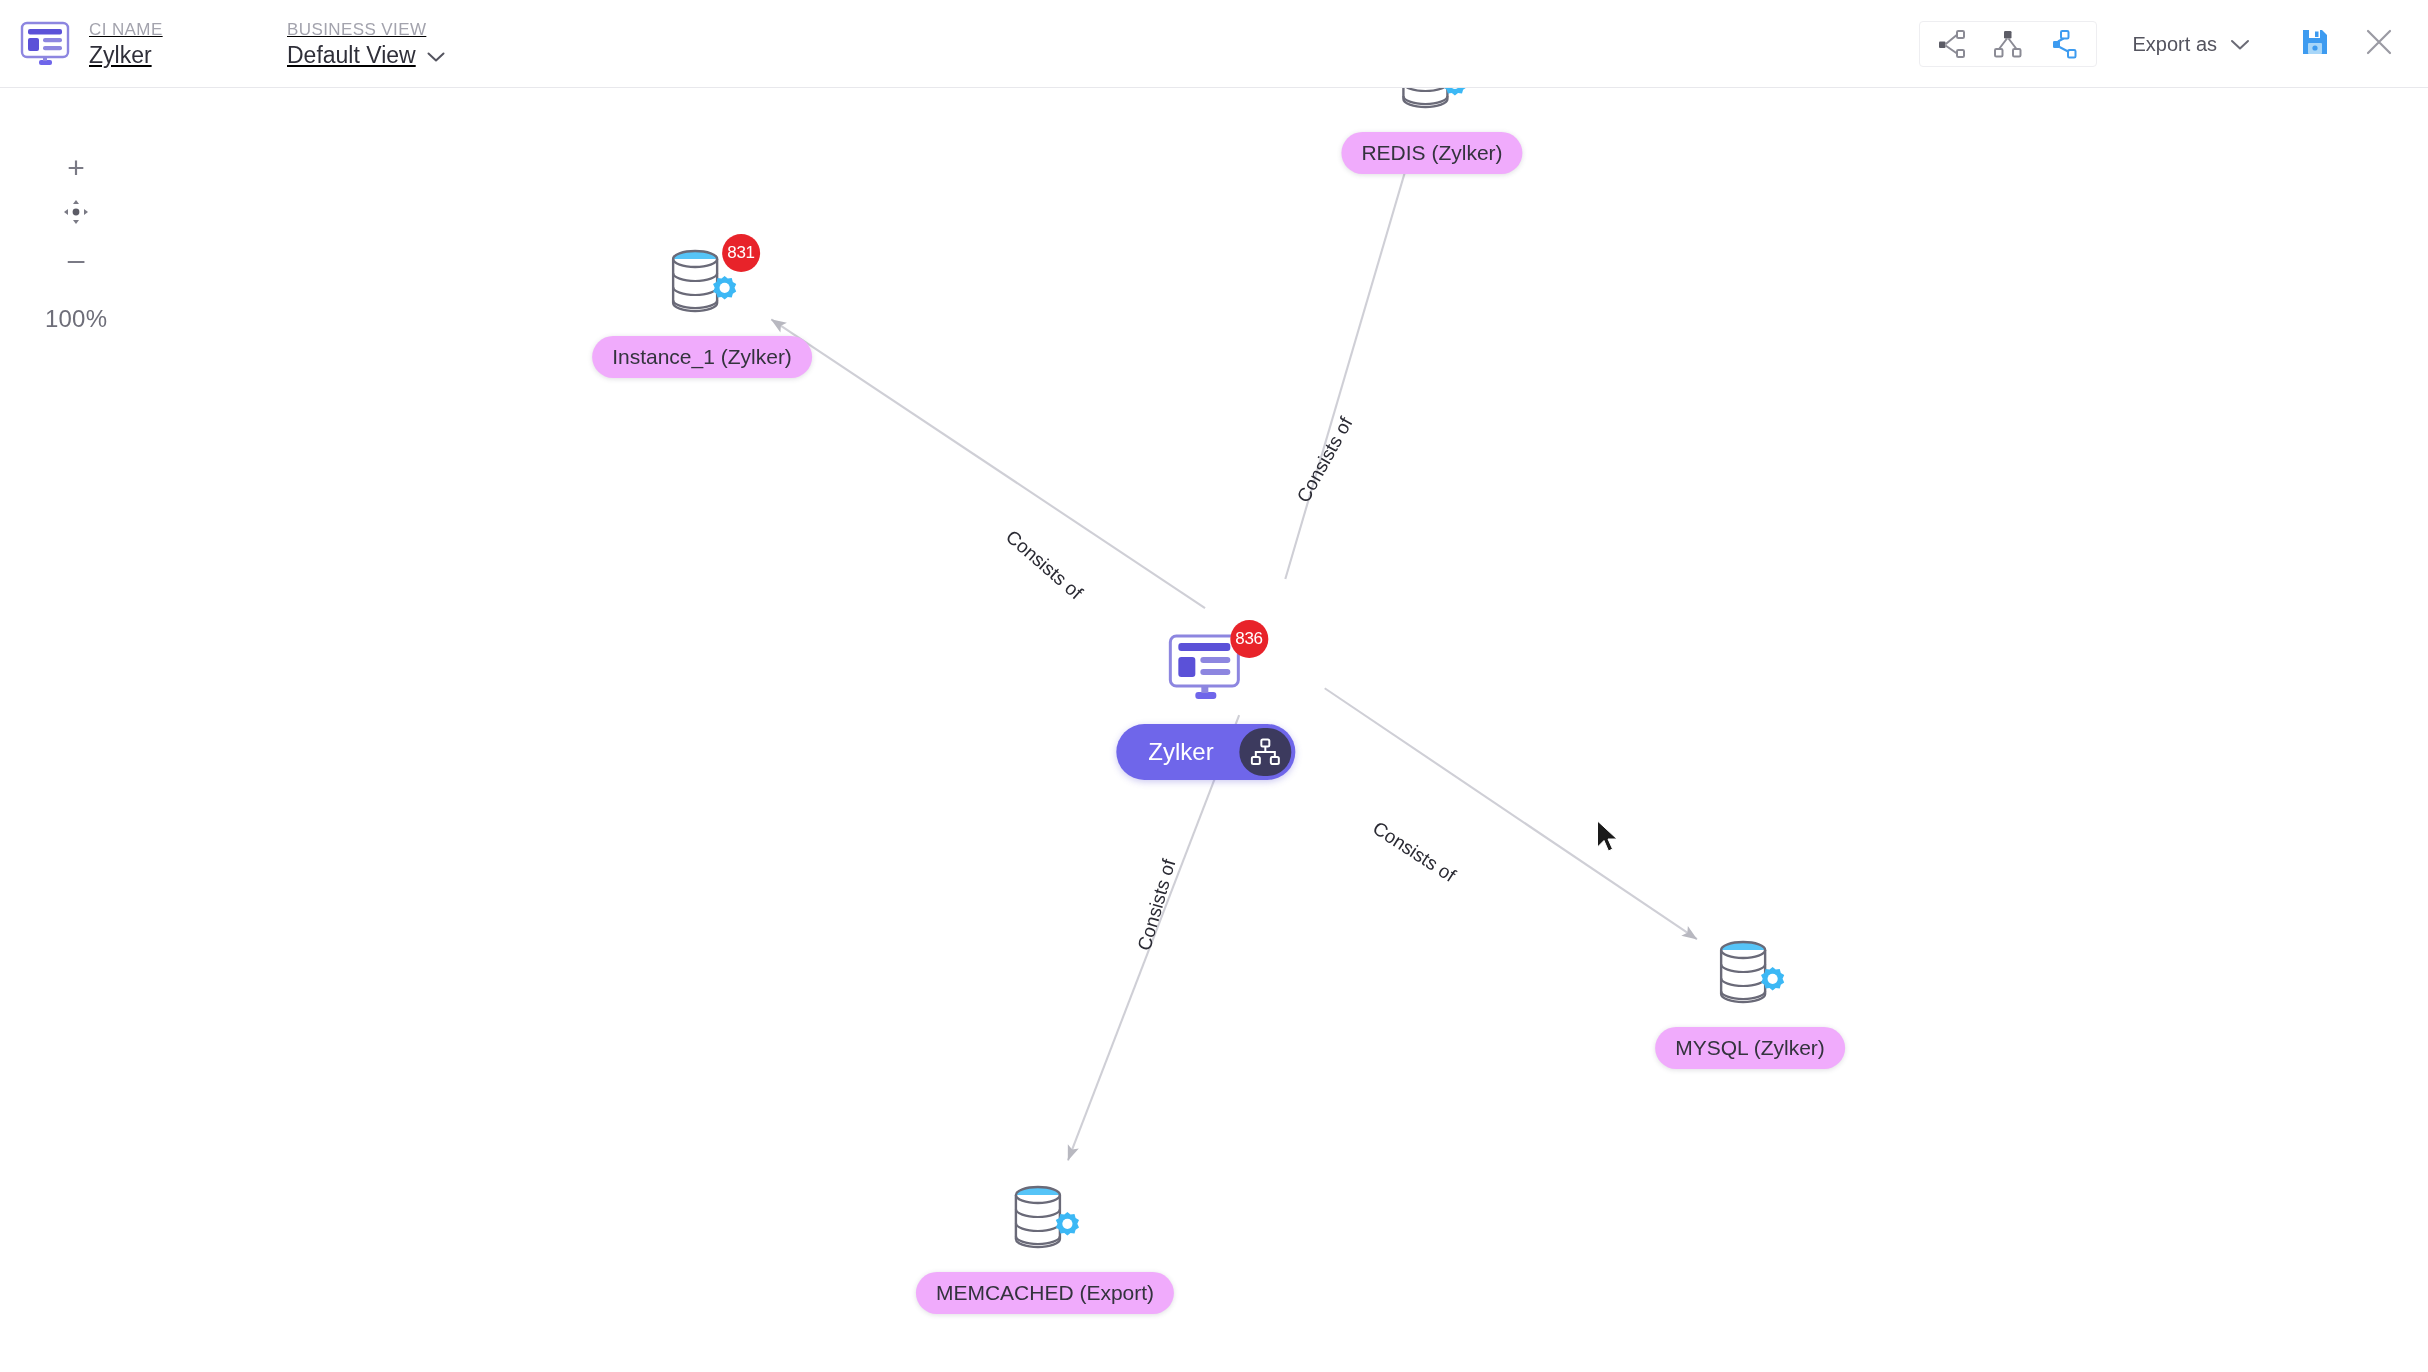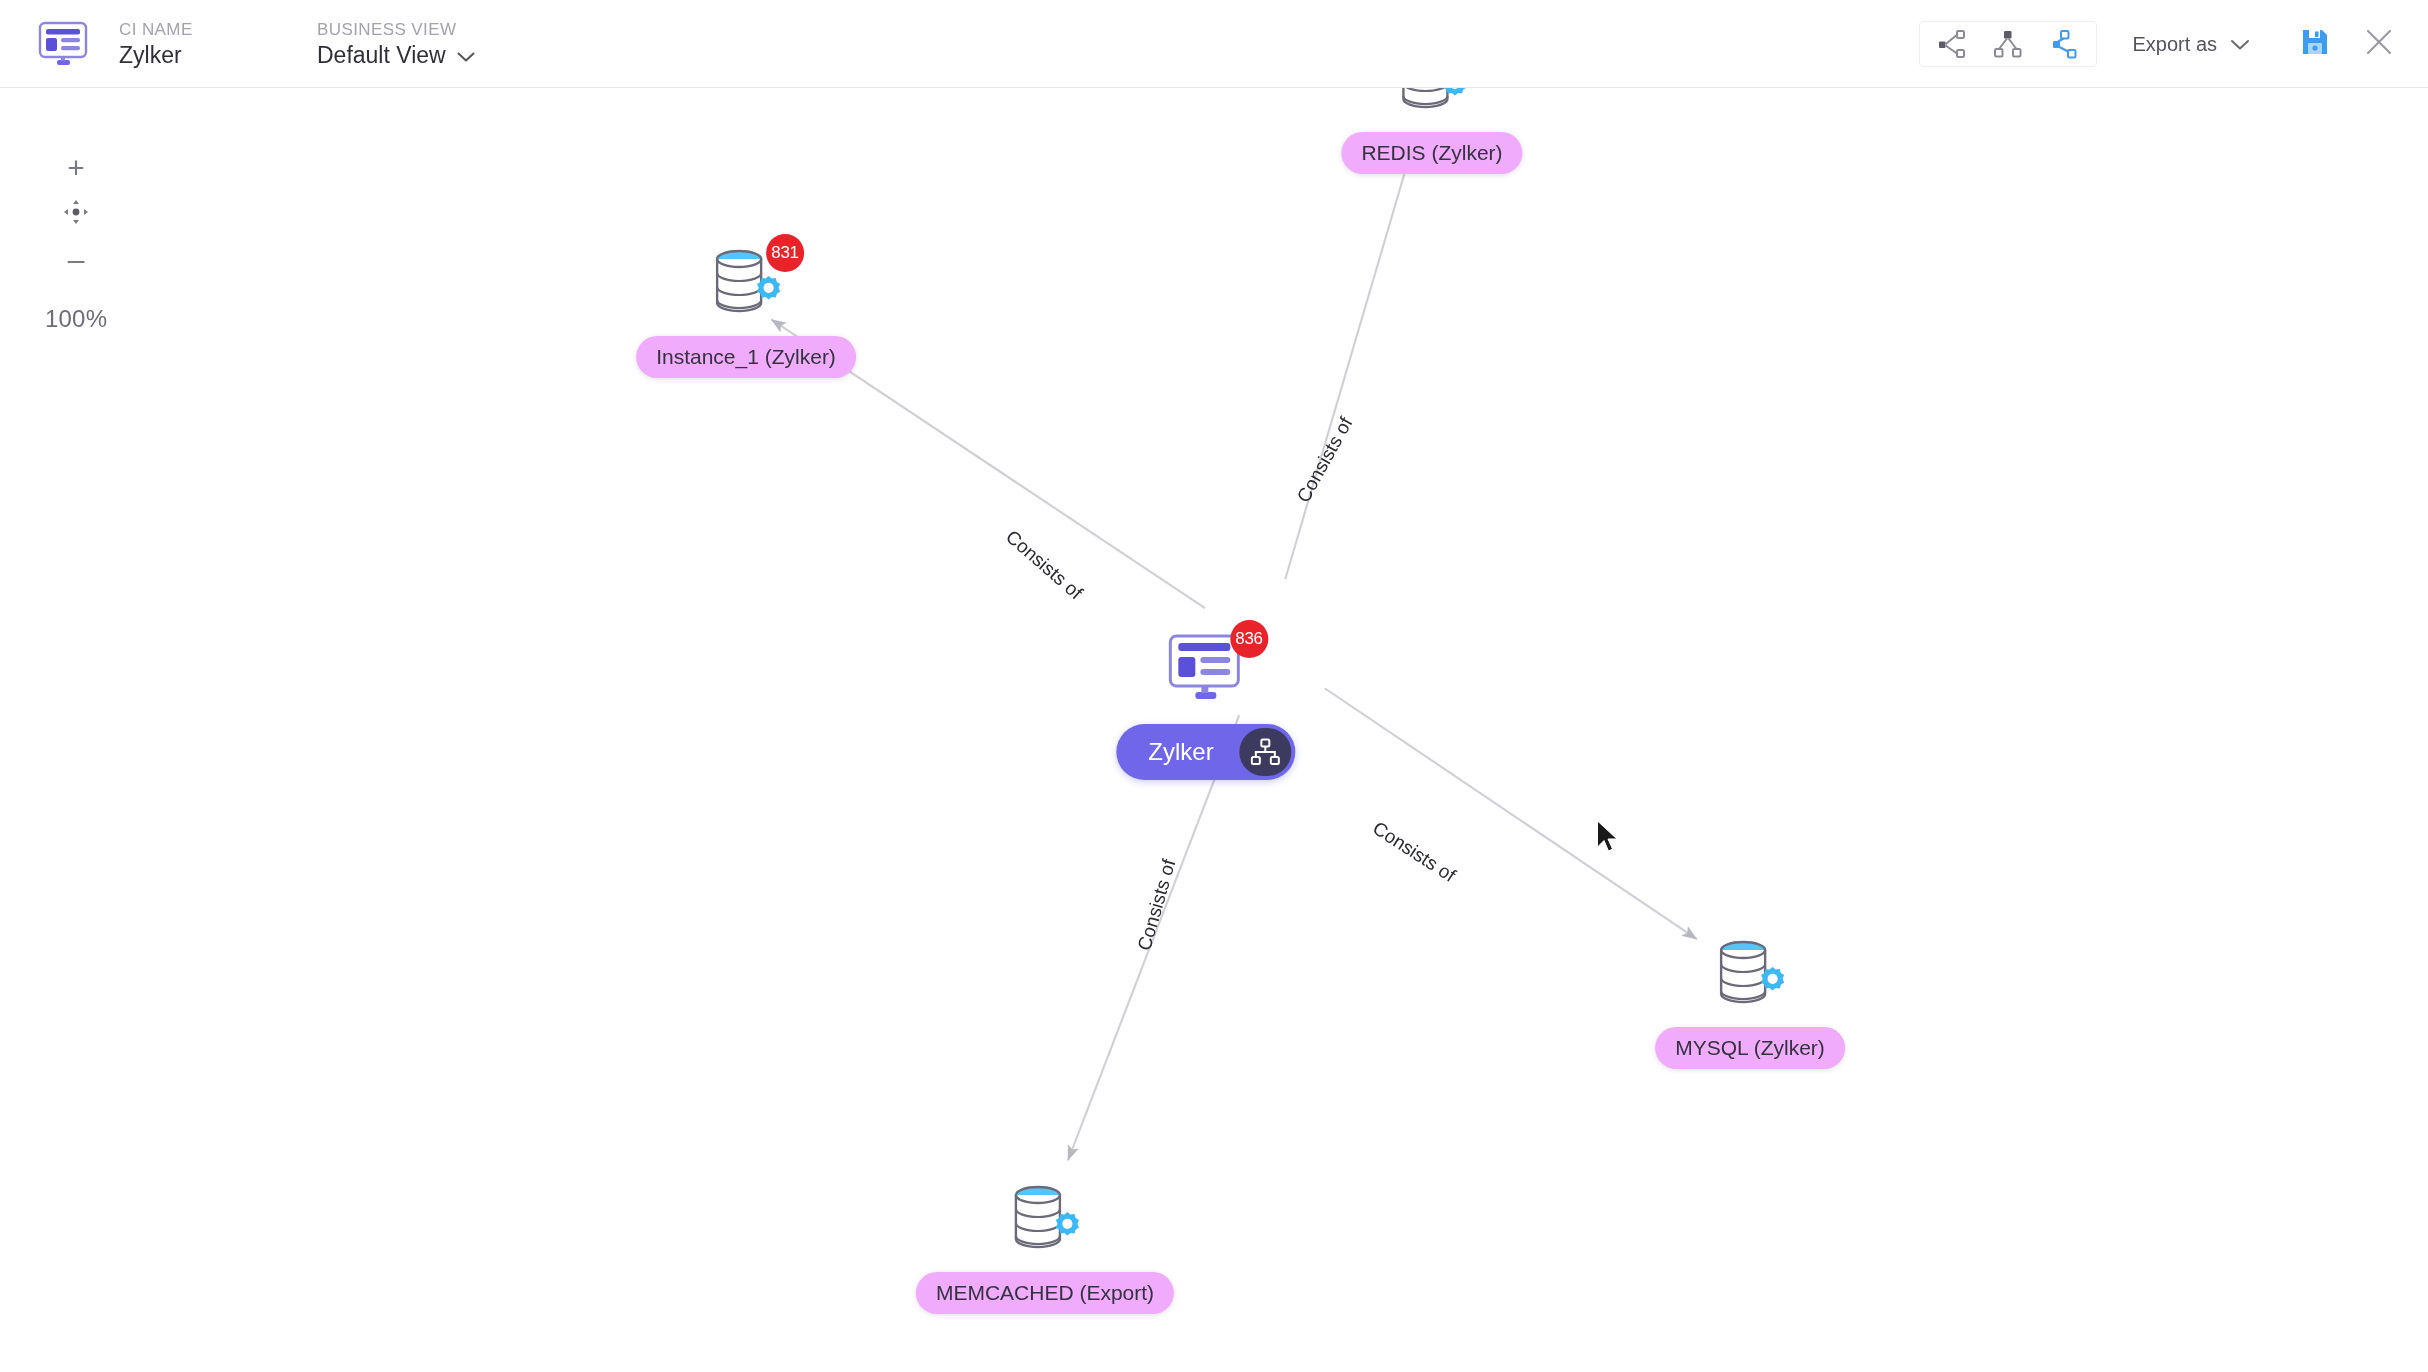--- a/index.html
+++ b/index.html
@@ -19,22 +19,23 @@
   
   .header {
     position: absolute; top: 0; left: 0;
     width: 2428px; height: 88px;
     background: #ffffff;
     border-bottom: 1px solid #e8e8ec;
     display: flex; align-items: center;
   }
   .header-left {
     display: flex; align-items: center;
-    padding-left: 35px;
-    gap: 28px;
+    padding-left: 17px;
+    gap: 16px;
+    text-decoration: underline;
   }
   .app-logo {
     width: 56px; height: 48px;
     flex: 0 0 auto;
     display: flex; align-items: center; justify-content: center;
   }
   .meta-group { display: flex; align-items: flex-start; gap: 0px; }
   .meta-block { display: flex; flex-direction: column; gap: 6px; }
   .meta-block.ci { min-width: 100px; }
   .meta-label {
@@ -347,21 +348,21 @@
     <path d="M11 41 a22,8 0 0 0 44,0" fill="none" stroke="#6a6a78" stroke-width="2.2"></path>
     <path d="M11 54 a22,8 0 0 0 44,0" fill="none" stroke="#6a6a78" stroke-width="2.2"></path>
     <g transform="translate(49,30)">
       <path d="M13.5,0 l3.1,2.6 l4,-0.6 l1.1,3.9 l3.4,2.2 l-1.7,3.7 l1.7,3.7 l-3.4,2.2 l-1.1,3.9 l-4,-0.6 l-3.1,2.6 l-3.1,-2.6 l-4,0.6 l-1.1,-3.9 l-3.4,-2.2 l1.7,-3.7 l-1.7,-3.7 l3.4,-2.2 l1.1,-3.9 l4,0.6 z" fill="#3cb8f5"></path>
       <circle cx="13.5" cy="11.8" r="5.1" fill="#ffffff"></circle>
     </g>
   </svg>
           </div>
      <div class="node-label">REDIS (Zylker)</div>
         </div>
-        <div class="node" style="left: 746px; top: 156px; justify-content: center;">
+        <div class="node" style="left: 702px; top: 156px; justify-content: center;">
           <div class="node-icon-wrap">
             <svg width="80" height="80" viewBox="0 0 80 80">
     <ellipse cx="33" cy="13" rx="22" ry="8" fill="#56c4f7"></ellipse>
     <path d="M11 13 v44 a22,8 0 0 0 44,0 v-44" fill="#ffffff" stroke="#6a6a78" stroke-width="2.4"></path>
     <ellipse cx="33" cy="13" rx="22" ry="8" fill="none" stroke="#6a6a78" stroke-width="2.4"></ellipse>
     <path d="M11 27 a22,8 0 0 0 44,0" fill="none" stroke="#6a6a78" stroke-width="2.2"></path>
     <path d="M11 41 a22,8 0 0 0 44,0" fill="none" stroke="#6a6a78" stroke-width="2.2"></path>
     <path d="M11 54 a22,8 0 0 0 44,0" fill="none" stroke="#6a6a78" stroke-width="2.2"></path>
     <g transform="translate(49,30)">
       <path d="M13.5,0 l3.1,2.6 l4,-0.6 l1.1,3.9 l3.4,2.2 l-1.7,3.7 l1.7,3.7 l-3.4,2.2 l-1.1,3.9 l-4,-0.6 l-3.1,2.6 l-3.1,-2.6 l-4,0.6 l-1.1,-3.9 l-3.4,-2.2 l1.7,-3.7 l-1.7,-3.7 l3.4,-2.2 l1.1,-3.9 l4,0.6 z" fill="#3cb8f5"></path>

